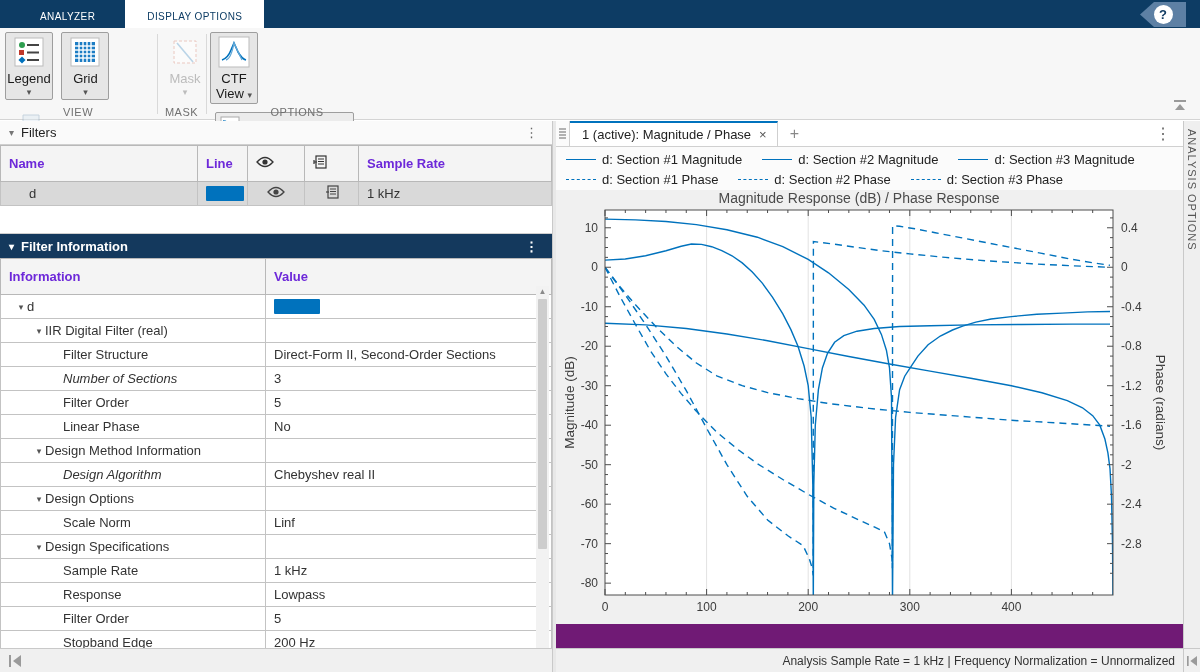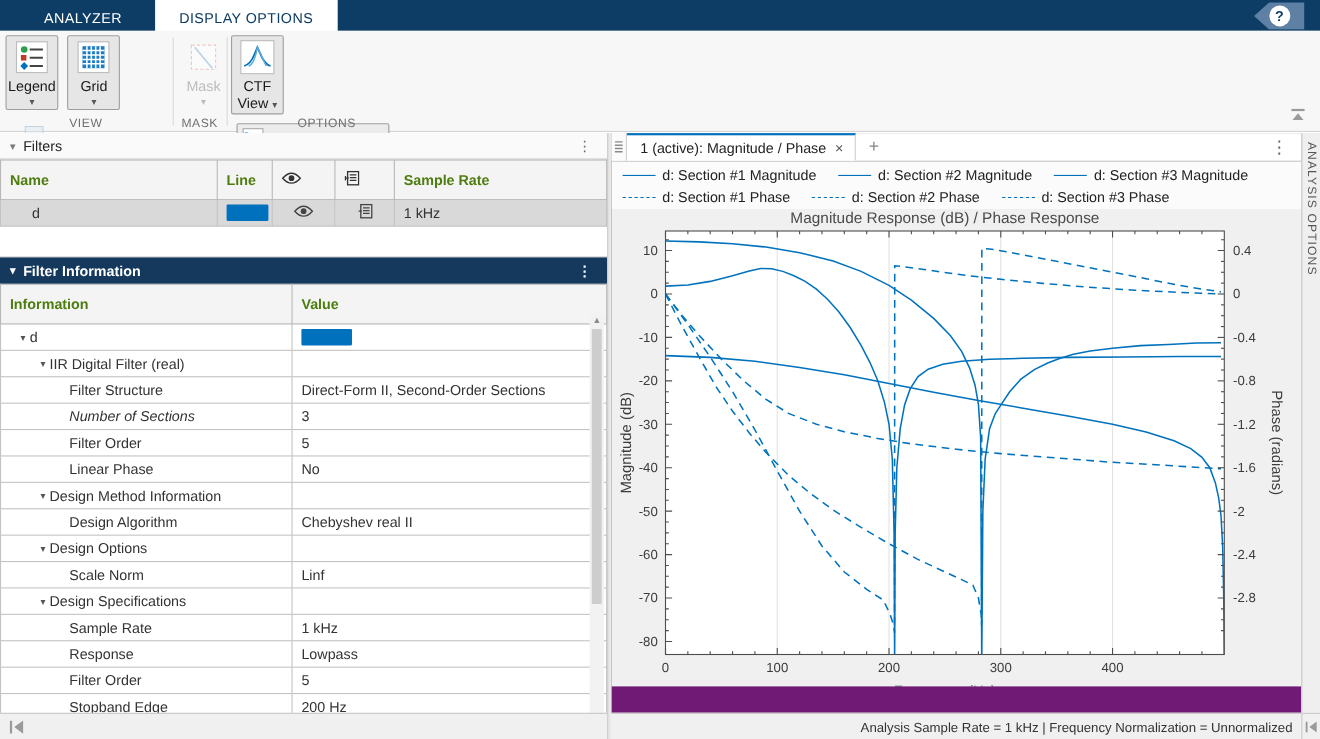--- a/index.html
+++ b/index.html
@@ -2,21 +2,21 @@
 <html><head>
 <meta charset="utf-8">
 <style>
   * { margin:0; padding:0; box-sizing:border-box; }
   html,body { width:1200px; height:672px; overflow:hidden; background:#fff;
               font-family:"Liberation Sans", sans-serif; }
   #app { position:relative; width:1200px; height:672px; background:#fff; }
 
   
   .banner { position:absolute; left:0; top:0; width:1200px; height:28px; background:#0d3c64; display:flex; align-items:stretch; }
-  .banner-tab { color:#fff; font-size:13px; letter-spacing:.4px; display:flex; align-items:center; padding:16px 22px; margin-left:18px; cursor:pointer;text-align:center; }
+  .banner-tab { color:#fff; font-size:10px; letter-spacing:.4px; display:flex; align-items:center; padding:16px 22px; margin-left:18px; cursor:pointer;text-align:center; }
   .banner-tab.active { background:#fff; color:#0d3c64; margin-left:8px; font-weight:400; }
   .help-tag { position:absolute; right:14px; top:2px; width:46px; height:25px; background:#5d80a4;
               clip-path:polygon(14px 0,100% 0,100% 100%,14px 100%,0 50%); display:flex; align-items:center; justify-content:center; }
   .help-circle { width:19px; height:19px; border-radius:50%; background:#fff; color:#123c63; font-weight:bold; font-size:13px; display:flex; align-items:center; justify-content:center; }
 
   
   .ribbon { position:absolute; left:0; top:28px; width:1200px; height:92px; background:#f7f7f7; border-bottom:1px solid #d4d4d4;padding-left:16px; }
   .rgroup { position:absolute; top:0; height:92px; }
   .rgroup-label { position:absolute; bottom:2px; left:0; right:0; text-align:center; font-size:11px; color:#707070; letter-spacing:.5px; }
   .rsep { position:absolute; top:6px; width:1px; height:80px; background:#d9d9d9; }
@@ -34,21 +34,21 @@
 
   
   .left-panel { position:absolute; left:0; top:121px; width:552px; height:527px; background:#fff; }
   .panel-header { height:24px; background:#fafafa; border-bottom:1px solid #cfcfcf; display:flex; align-items:center; font-size:13px; color:#222; }
   .panel-header .tri { color:#777; font-size:10px; margin:0 7px 0 9px; }
   .panel-header .dots { margin-left:auto; margin-right:14px; color:#666; font-size:13px; cursor:pointer; letter-spacing:0; }
   .panel-header.navy { background:#14395d; color:#fff; border-bottom:none; font-weight:bold; }
   .panel-header.navy .tri, .panel-header.navy .dots { color:#fff; }
 
   table.grid-table { border-collapse:collapse; width:100%; table-layout:fixed; font-size:13px; }
-  table.grid-table th { background:#f4f4f4; border:1px solid #b8b8b8; text-align:left; font-weight:bold; color:#4d7c0f; height:36px; padding:0 8px; }
+  table.grid-table th { background:#f4f4f4; border:1px solid #b8b8b8; text-align:left; font-weight:bold; color:#6d28d9; height:36px; padding:0 8px; }
   table.grid-table td { border:1px solid #c3c3c3; height:24px; padding:0 8px; color:#333; background:#fff; }
   tr.selected td { background:#d9d9d9; }
   .swatch { width:46px; height:15px; background:#0072BD; border-radius:1px; }
   .cell-center { text-align:center; }
 
   .info-wrap { position:relative; }
   .tlabel { display:flex; align-items:center; }
   .tri-s { font-size:9px; color:#555; width:12px; text-align:center; }
   .vscroll { position:absolute; right:3px; top:28px; width:13px; bottom:2px; background:#f2f2f2; }
   .vthumb { position:absolute; left:2px; width:9px; background:#cdcdcd; border-radius:1px; }
@@ -344,21 +344,21 @@
               <td class="tree-row-cell">
                 <div class="tlabel" style="padding-left: 24px;">
                   <span class="tri-s">▾</span>
                   <span>Design Method Information</span>
                 </div>
               </td>
               <td></td>
             </tr>
             <tr>
               <td class="tree-row-cell">
-                <div class="tlabel" style="padding-left: 42px;">
+                <div class="tlabel" style="padding-left: 42px; font-style: italic;">
                   <span class="tri-s"></span>
                   <span>Design Algorithm</span>
                 </div>
               </td>
               <td>Chebyshev real II</td>
             </tr>
             <tr>
               <td class="tree-row-cell">
                 <div class="tlabel" style="padding-left: 24px;">
                   <span class="tri-s">▾</span>

